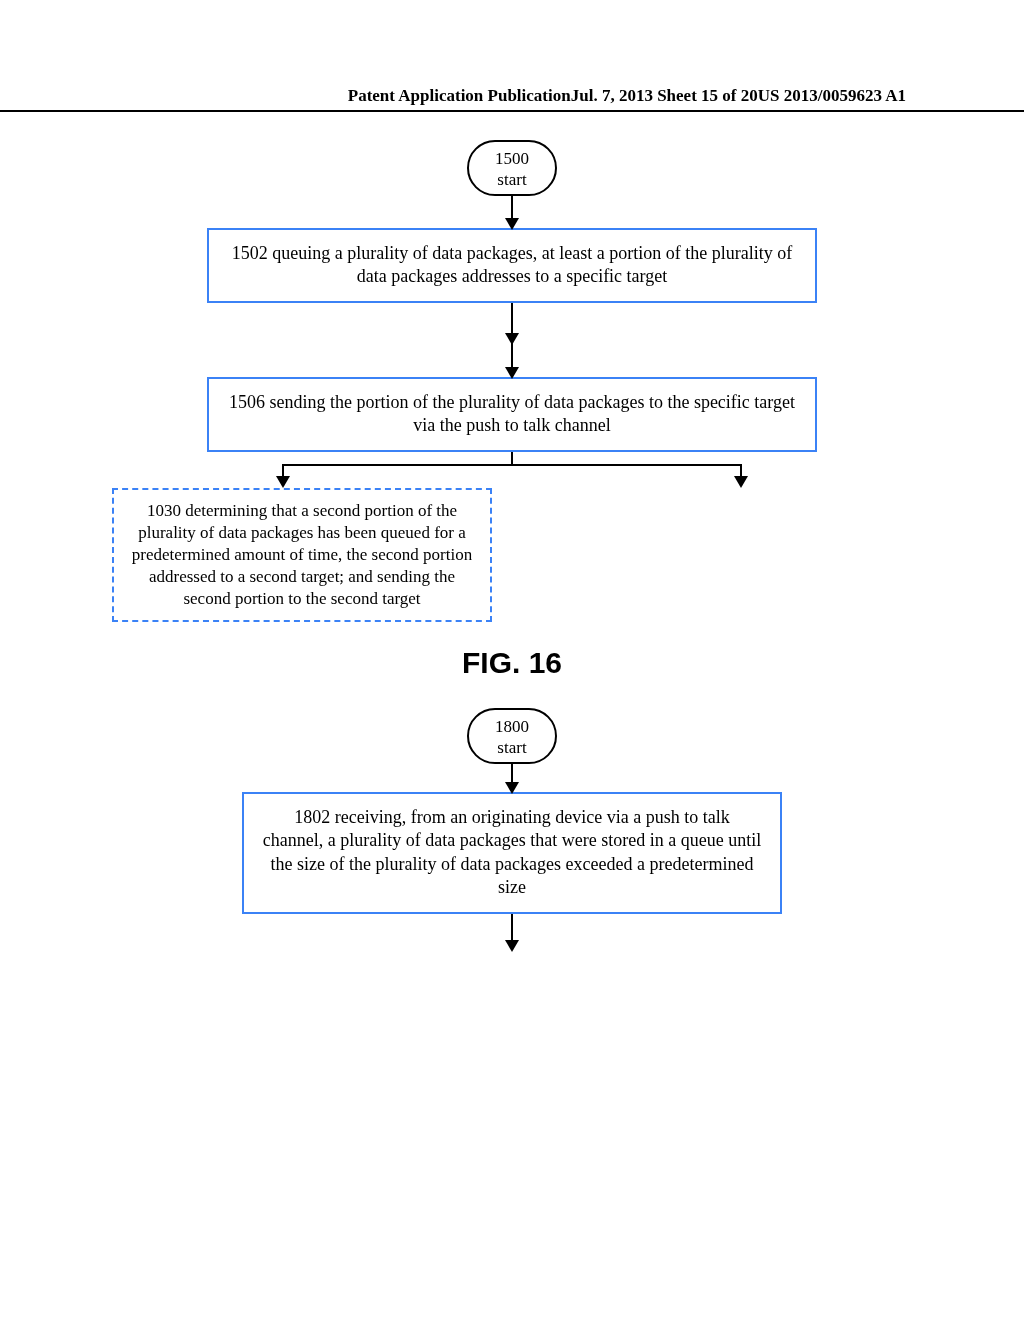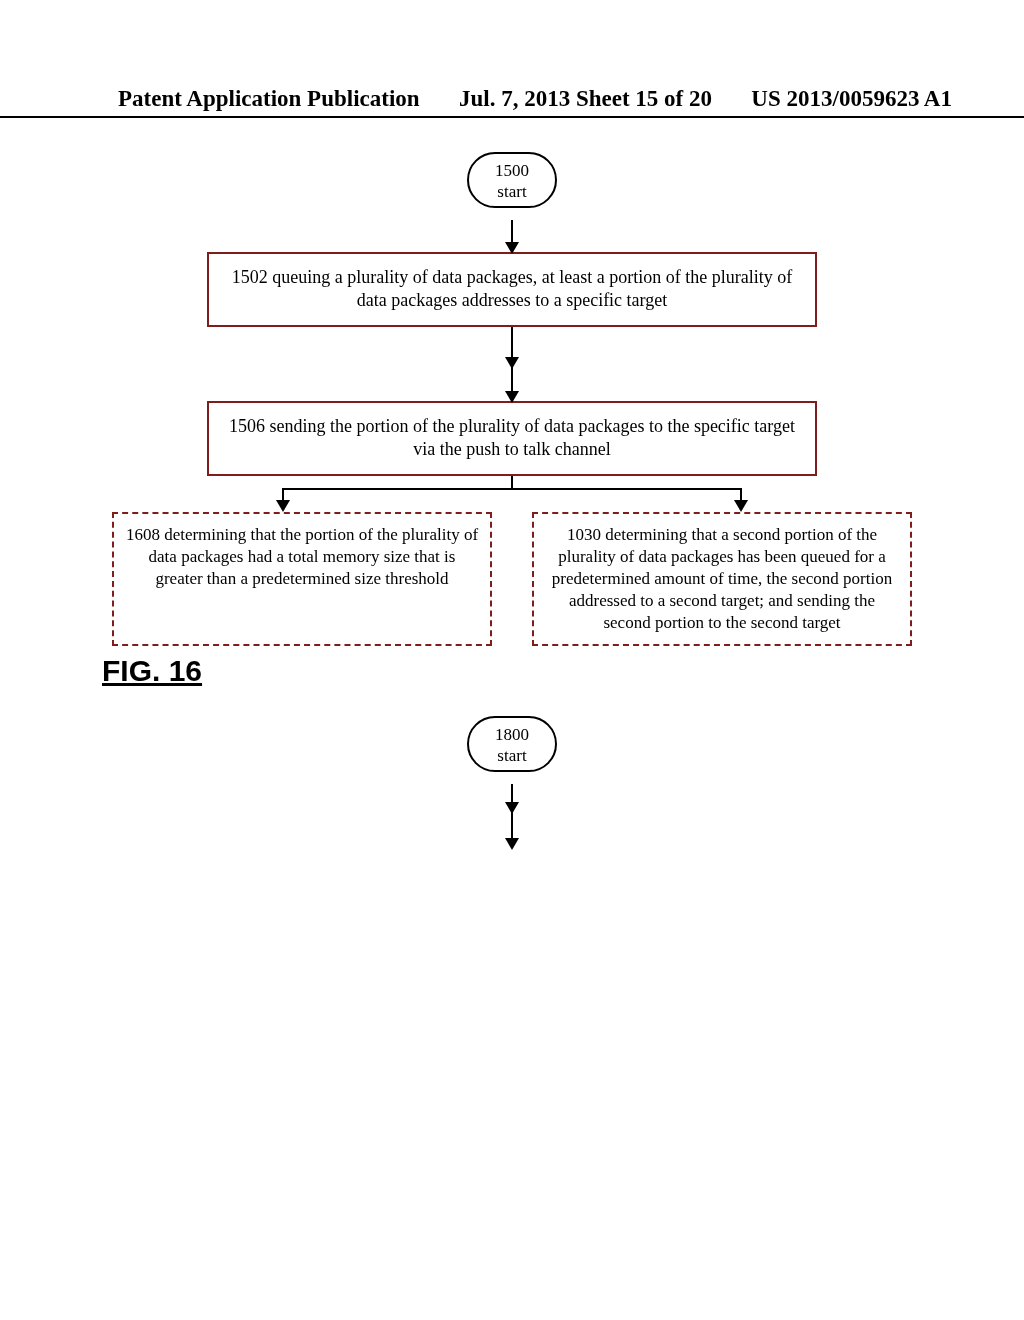--- a/index.html
+++ b/index.html
@@ -9,46 +9,46 @@
     background: #fff;
     font-family: "Times New Roman", Times, serif;
     color: #000;
     position: relative;
   }
   .header {
     position: absolute;
     top: 86px;
     left: 0;
     width: 1024px;
-    padding: 0 72px 4px 118px;
+    padding: 0 118px 4px 118px;
     border-bottom: 2px solid #000;
     display: flex;
-    justify-content: space-between;
-    font-size: 23px;
+    justify-content: flex-end;
+    font-size: 17px;
     font-weight: bold;
   }
 
   .page {
     position: absolute;
     top: 140px;
     left: 0;
     width: 1024px;
   }
 
   
   .flow {
     position: relative;
     margin: 0 auto;
   }
   .start {
     width: 90px;
     height: 56px;
     border: 2px solid #000;
     border-radius: 28px;
-    margin: 12px auto;
+    margin: 0 auto;
     text-align: center;
     font-size: 17px;
     line-height: 1.25;
     padding-top: 6px;
     background: #fff;
   }
   .vconn { 
     width: 2px;
     background: #000;
     margin: 0 auto;
@@ -58,37 +58,37 @@
     content: "";
     position: absolute;
     bottom: -2px;
     left: 50%;
     transform: translateX(-50%);
     border-left: 7px solid transparent;
     border-right: 7px solid transparent;
     border-top: 12px solid #000;
   }
   .box {
-    border: 2px solid #7f1d1d;
+    border: 2px solid #3b82f6;
     background: #fff;
     margin: 0 auto;
     text-align: center;
     font-size: 18px;
     line-height: 1.3;
     padding: 12px 18px;
   }
   .box.dashed {
     border-style: dashed;
   }
   .fig-label {
+    text-align: center;
     font-family: Arial, Helvetica, sans-serif;
     font-weight: bold;
     font-size: 30px;
-    margin: 8px auto 0;
-    text-decoration: underline;
+    margin: 24px auto 0;
   }
 
   
   .split-wrap {
     position: relative;
     width: 800px;
     margin: 0 auto;
   }
   .hbar {
     position: absolute;
@@ -161,33 +161,33 @@
       <div class="hbar" style="left:170px;width:460px;top:12px;"></div>
 
       <div class="vdrop" style="left:170px;top:12px;height:22px;"></div>
 
       <div class="vdrop" style="left:628px;top:12px;height:22px;"></div>
     </div>
 
     <div class="split-wrap">
       <div class="split-row">
         <div class="box dashed">
-          <span>1608 determining that the portion of the plurality of data packages had a total memory size that is greater than a predetermined size threshold</span>
-        </div>
-        <div class="box dashed">
           <span>1030 determining that a second portion of the plurality of data packages has been queued for a predetermined amount of time, the second portion addressed to a second target; and sending the second portion to the second target</span>
         </div>
       </div>
     </div>
 
     <div class="fig-label">FIG. 16</div>
   </div>
 
   <div class="flow" id="f18" style="width:700px; margin-top:28px;">
     <div class="start">
       <div>1800</div>
       <div>start</div>
     </div>
     <div class="vconn" style="height:28px;"></div>
+    <div class="box step">
+      <span>1802 receiving, from an originating device via a push to talk channel, a plurality of data packages that were stored in a queue until the size of the plurality of data packages exceeded a predetermined size</span>
+    </div>
     <div class="vconn" style="height:36px;"></div>
   </div>
 
 </div>
 
 </body></html>

